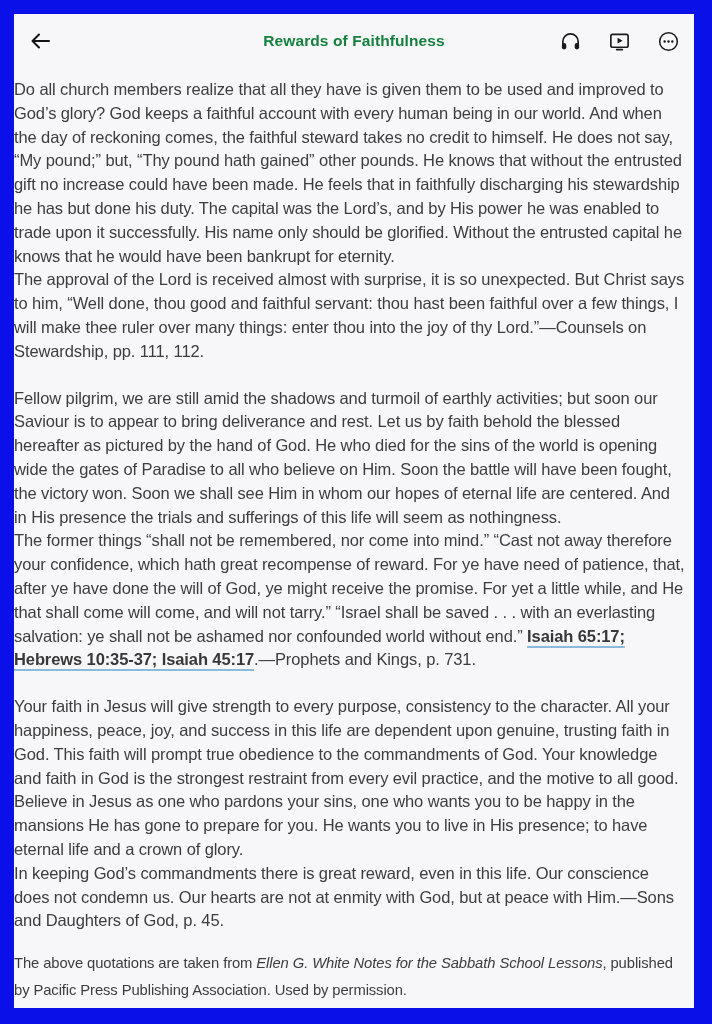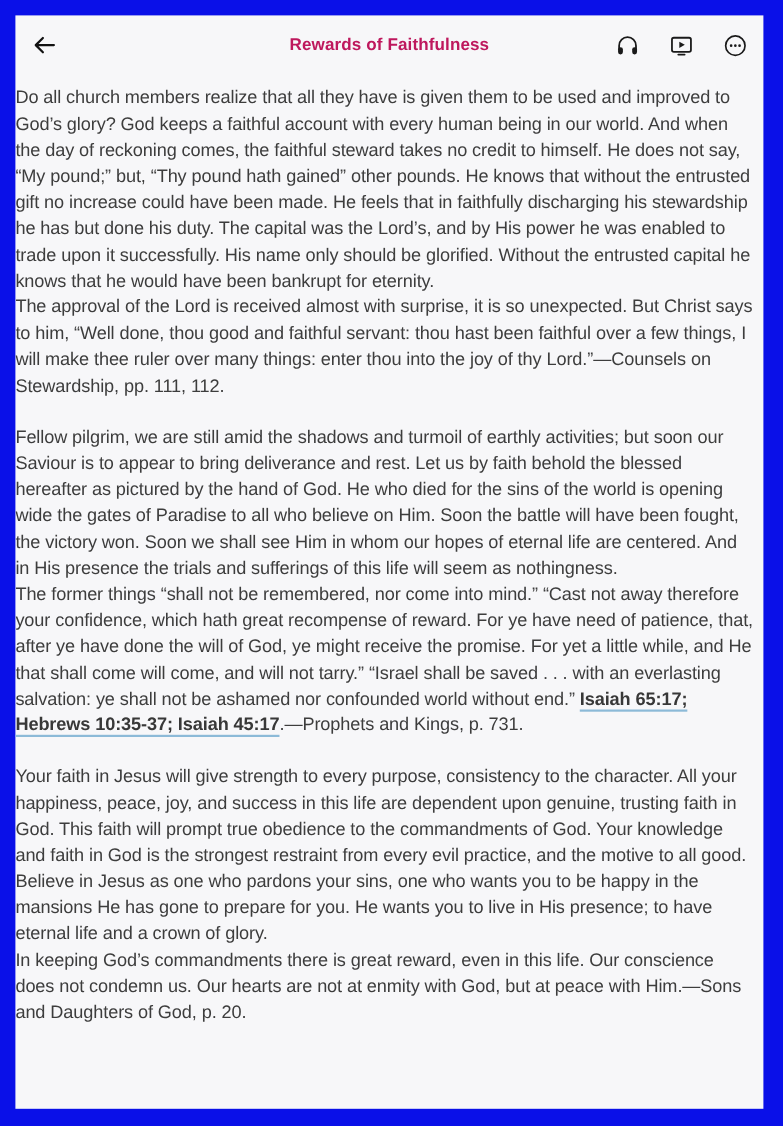--- a/index.html
+++ b/index.html
@@ -22,21 +22,21 @@
   header {
     flex:0 0 auto;
     height:54px;
     display:flex; align-items:center;
     padding:0 12px;
     position:relative;
   }
   .page-title {
     position:absolute; left:60px; right:60px;
     text-align:center;
-    font-size:15.5px; font-weight:700; color:#be185d;
+    font-size:15.5px; font-weight:700; color:#15803d;
     letter-spacing:0.1px;
     white-space:nowrap; overflow:hidden;
   }
   .icon-btn {
     background:none; border:none; cursor:pointer;
     padding:2px; display:flex; align-items:center; justify-content:center;
   }
   .actions { margin-left:auto; display:flex; align-items:center; gap:22px; z-index:1; }
   .icon { display:flex; }
   main {
@@ -123,19 +123,20 @@
         <p>The approval of the Lord is received almost with surprise, it is so unexpected. But Christ says to him, “Well done, thou good and faithful servant: thou hast been faithful over a few things, I will make thee ruler over many things: enter thou into the joy of thy Lord.”—Counsels on Stewardship, pp. 111, 112.</p>
       </section>
 
       <section class="block">
         <p>Fellow pilgrim, we are still amid the shadows and turmoil of earthly activities; but soon our Saviour is to appear to bring deliverance and rest. Let us by faith behold the blessed hereafter as pictured by the hand of God. He who died for the sins of the world is opening wide the gates of Paradise to all who believe on Him. Soon the battle will have been fought, the victory won. Soon we shall see Him in whom our hopes of eternal life are centered. And in His presence the trials and sufferings of this life will seem as nothingness.</p>
         <p><span>The former things “shall not be remembered, nor come into mind.” “Cast not away therefore your confidence, which hath great recompense of reward. For ye have need of patience, that, after ye have done the will of God, ye might receive the promise. For yet a little while, and He that shall come will come, and will not tarry.” “Israel shall be saved . . . with an everlasting salvation: ye shall not be ashamed nor confounded world without end.” </span><a class="ref">Isaiah 65:17; Hebrews 10:35-37; Isaiah 45:17</a><span>.—Prophets and Kings, p. 731.</span></p>
       </section>
 
       <section class="block">
         <p>Your faith in Jesus will give strength to every purpose, consistency to the character. All your happiness, peace, joy, and success in this life are dependent upon genuine, trusting faith in God. This faith will prompt true obedience to the commandments of God. Your knowledge and faith in God is the strongest restraint from every evil practice, and the motive to all good. Believe in Jesus as one who pardons your sins, one who wants you to be happy in the mansions He has gone to prepare for you. He wants you to live in His presence; to have eternal life and a crown of glory.</p>
-        <p>In keeping God’s commandments there is great reward, even in this life. Our conscience does not condemn us. Our hearts are not at enmity with God, but at peace with Him.—Sons and Daughters of God, p. 20.</p>
+        <p>In keeping God’s commandments there is great reward, even in this life. Our conscience does not condemn us. Our hearts are not at enmity with God, but at peace with Him.—Sons and Daughters of God, p. 45.</p>
       </section>
 
+      <p class="attribution"><span>The above quotations are taken from </span><em>Ellen G. White Notes for the Sabbath School Lessons</em><span>, published by Pacific Press Publishing Association. Used by permission.</span></p>
 
     </main>
   </div>
 </div>
 
 </body></html>

